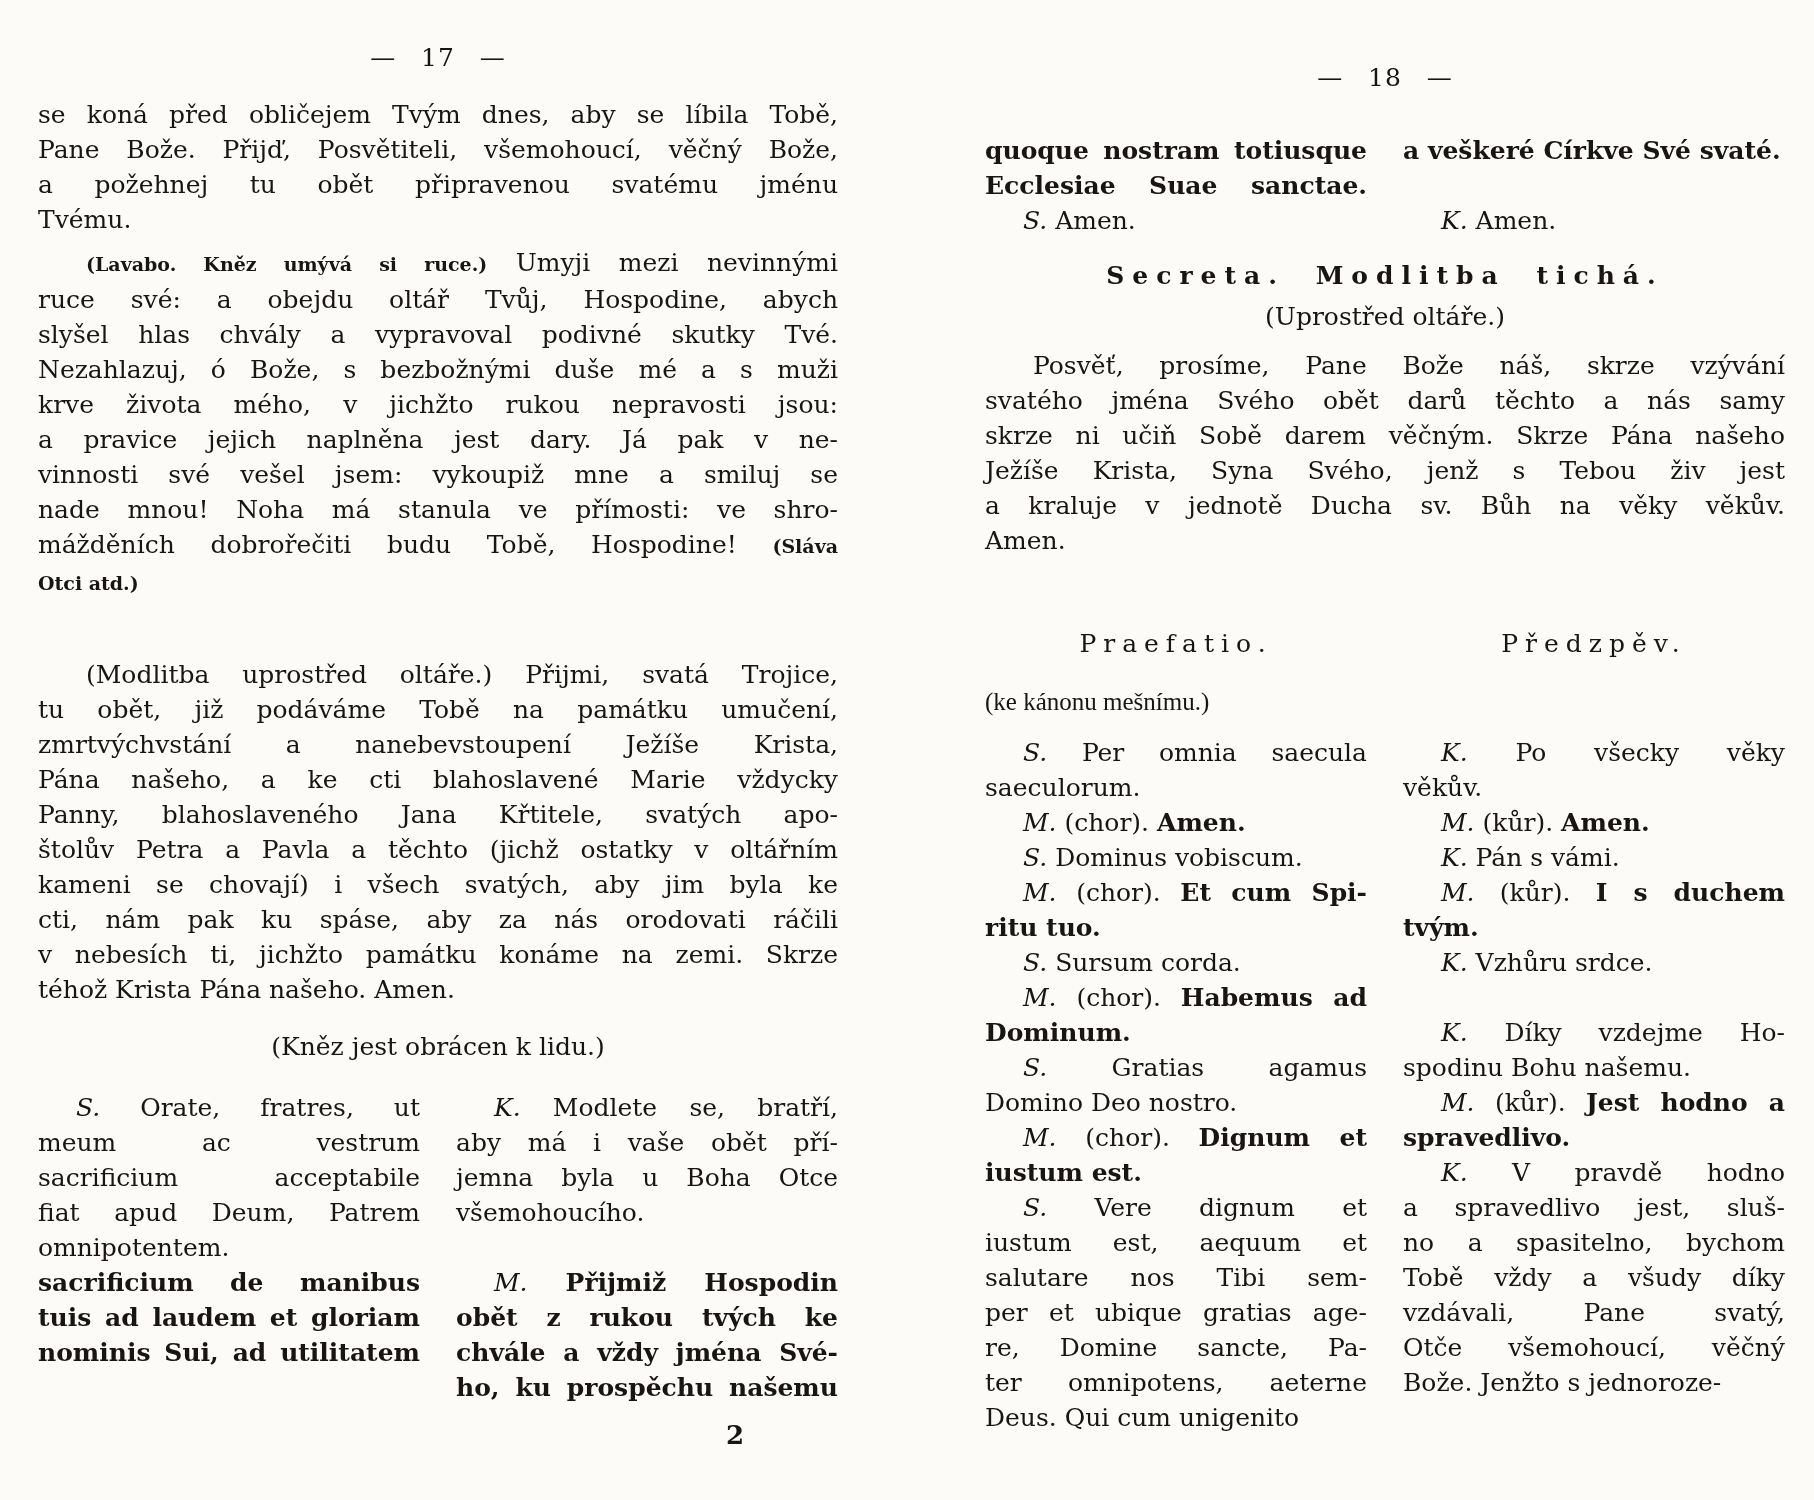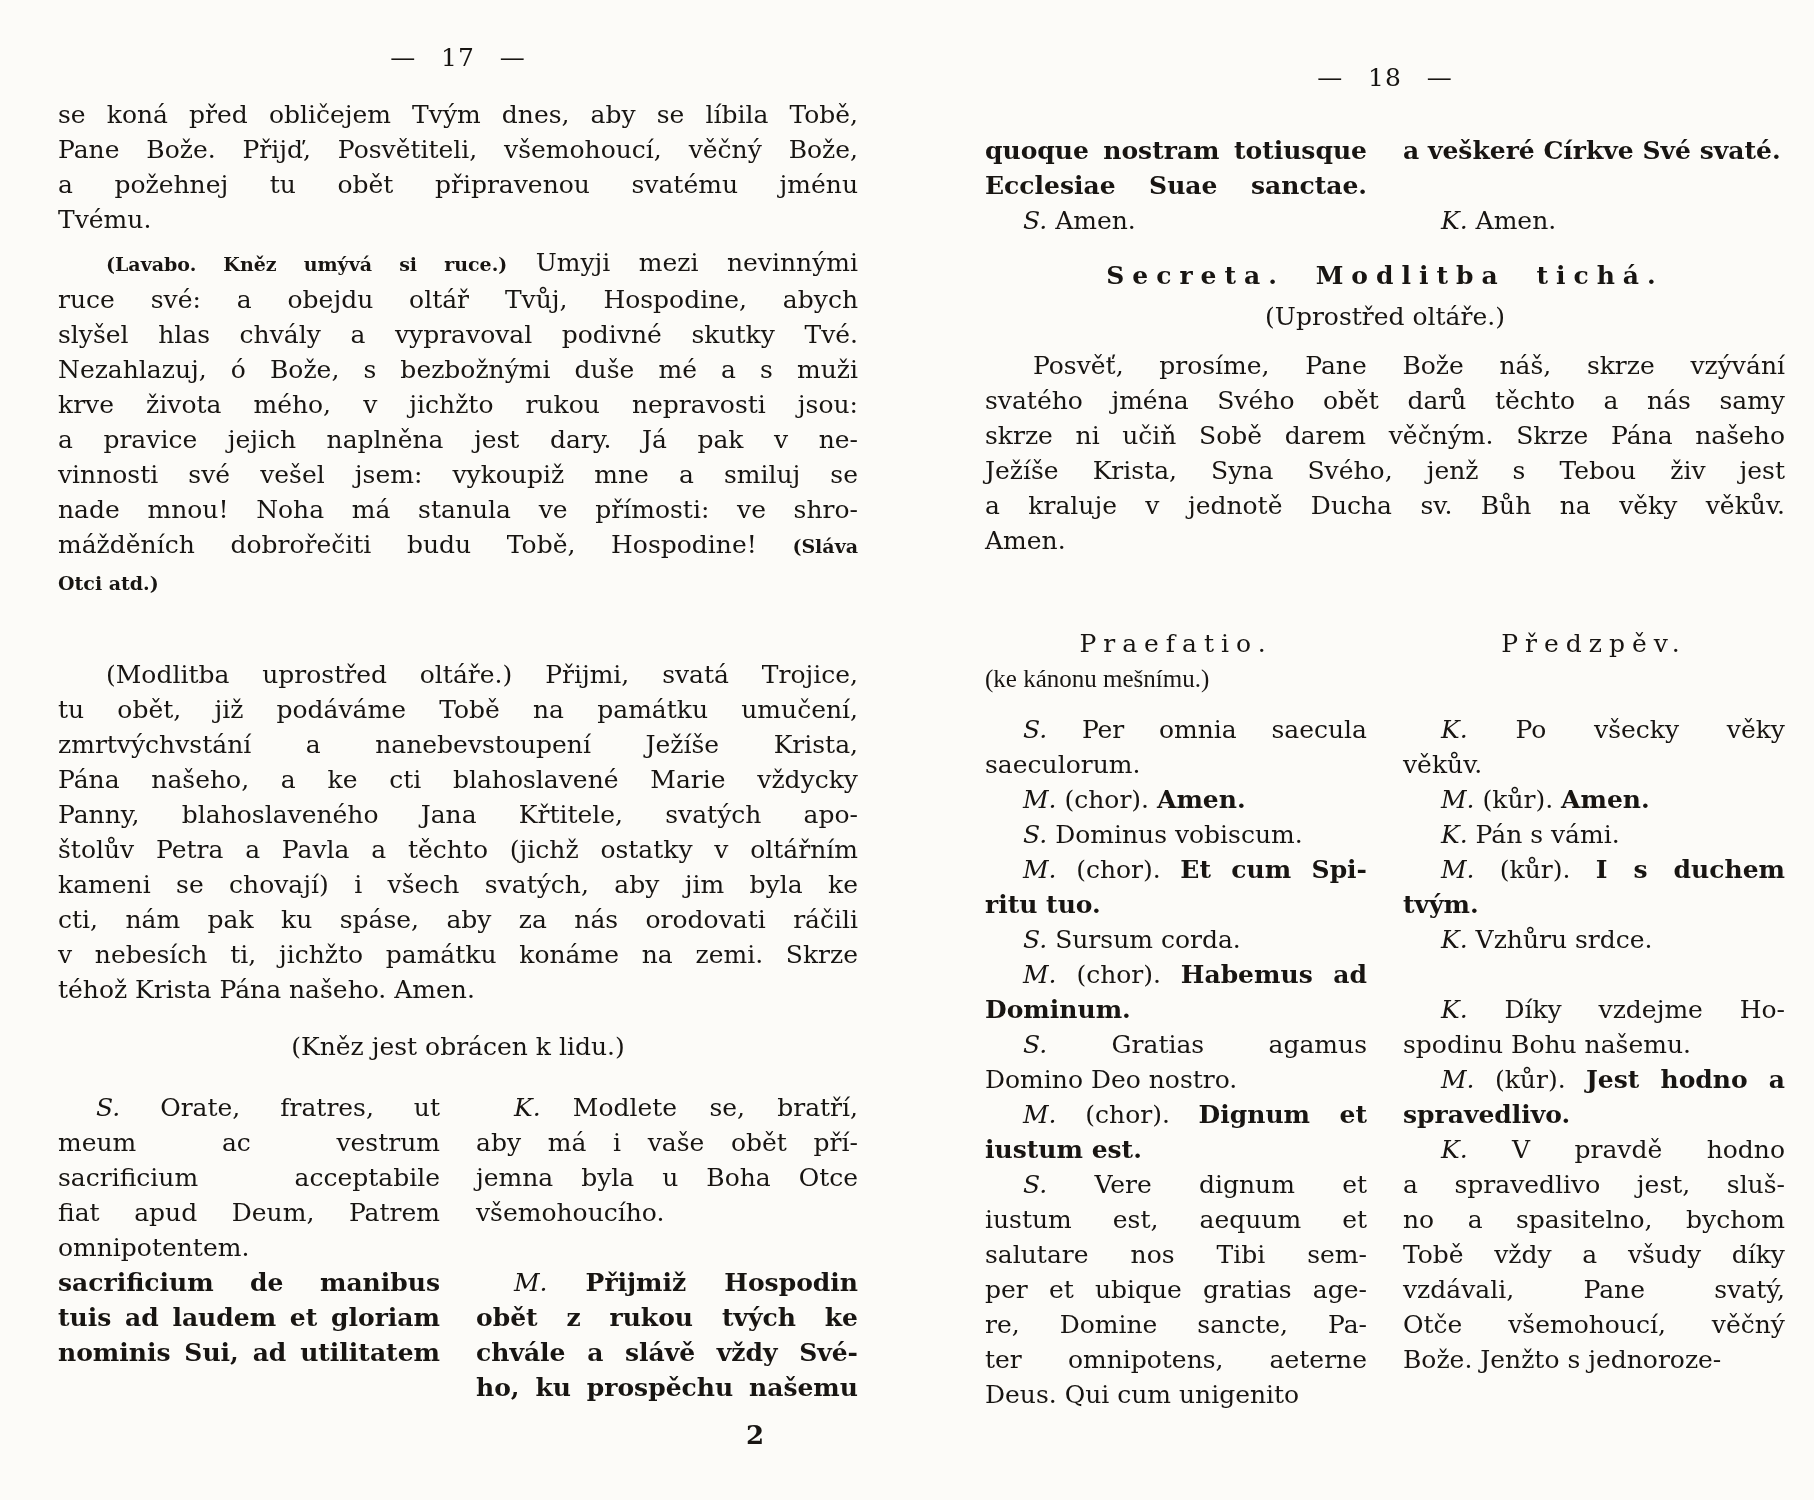--- a/index.html
+++ b/index.html
@@ -3,21 +3,21 @@
 <meta charset="utf-8">
 <style>
   html,body{margin:0;padding:0;background:#e8e6e2;}
   .sheet{
     position:relative;width:1814px;height:1500px;overflow:hidden;
     background:#fcfbf8;color:#181512;
     font-family:"DejaVu Serif", "Liberation Serif", serif;
     font-size:25px;line-height:35px;
   }
   .page{position:absolute;top:0;}
-  #page-17{left:58px;width:800px;}
+  #page-17{left:38px;width:800px;}
   #page-18{left:985px;width:800px;}
 
   .pagenum{
     text-align:center;word-spacing:16px;letter-spacing:1px;
     margin:40px 0 22px 0;
   }
   #page-18 .pagenum{margin:60px 0 38px 0;}
 
   .line{
     text-align:justify;text-align-last:justify;
@@ -51,21 +51,21 @@
   .block-topcols{margin-bottom:20px;}
   .heading-secreta{
     text-align:center;font-weight:bold;
     letter-spacing:8px;word-spacing:14px;
     margin-bottom:6px;
   }
   .heading-center{
     text-align:center;margin-bottom:14px;
   }
   .block-secreta-para{margin-bottom:68px;}
-  .heading-row{display:flex;margin-bottom:0;justify-content:center;}
+  .heading-row{display:flex;margin-bottom:23px;justify-content:center;}
   .heading-row .cell{width:382px;text-align:center;letter-spacing:7px;}
   .heading-row .cell.left{margin-right:36px;}
   .heading-kanon{text-align:left;margin-bottom:16px;font-family:Liberation Serif, serif;}
 </style>
 </head>
 <body>
 
 <div class="sheet">
 
   <div class="page" id="page-17">
@@ -120,21 +120,21 @@
           <div class="line"><span class="seg-b">nominis Sui, ad utilitatem</span></div>
         </div>
       <div class="col">
           <div class="line indent"><span class="seg-i">K.</span><span> Modlete se, bratří,</span></div>
           <div class="line"><span>aby má i vaše obět pří-</span></div>
           <div class="line"><span>jemna byla u Boha Otce</span></div>
           <div class="line last"><span>všemohoucího.</span></div>
           <div class="line sp"></div>
           <div class="line indent"><span class="seg-i">M.</span><span class="seg-b"> Přijmiž Hospodin</span></div>
           <div class="line"><span class="seg-b">obět z rukou tvých ke</span></div>
-          <div class="line"><span class="seg-b">chvále a slávě vždy Své-</span></div>
+          <div class="line"><span class="seg-b">chvále a vždy jména Své-</span></div>
           <div class="line"><span class="seg-b">ho, ku prospěchu našemu</span></div>
         </div>
     </div>
 
     <div class="sig">2</div>
   </div>
 
   <div class="page" id="page-18">
     <div class="pagenum">— 18 —</div>
 

